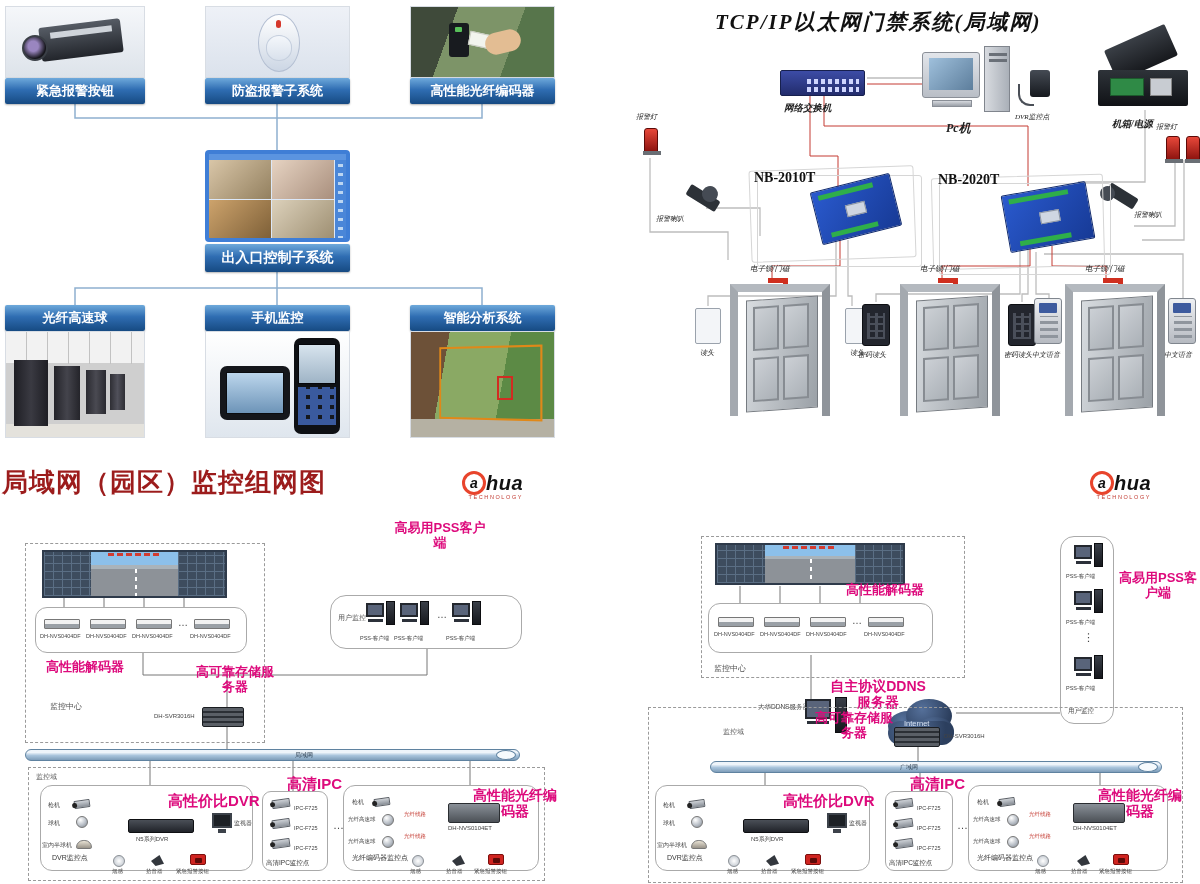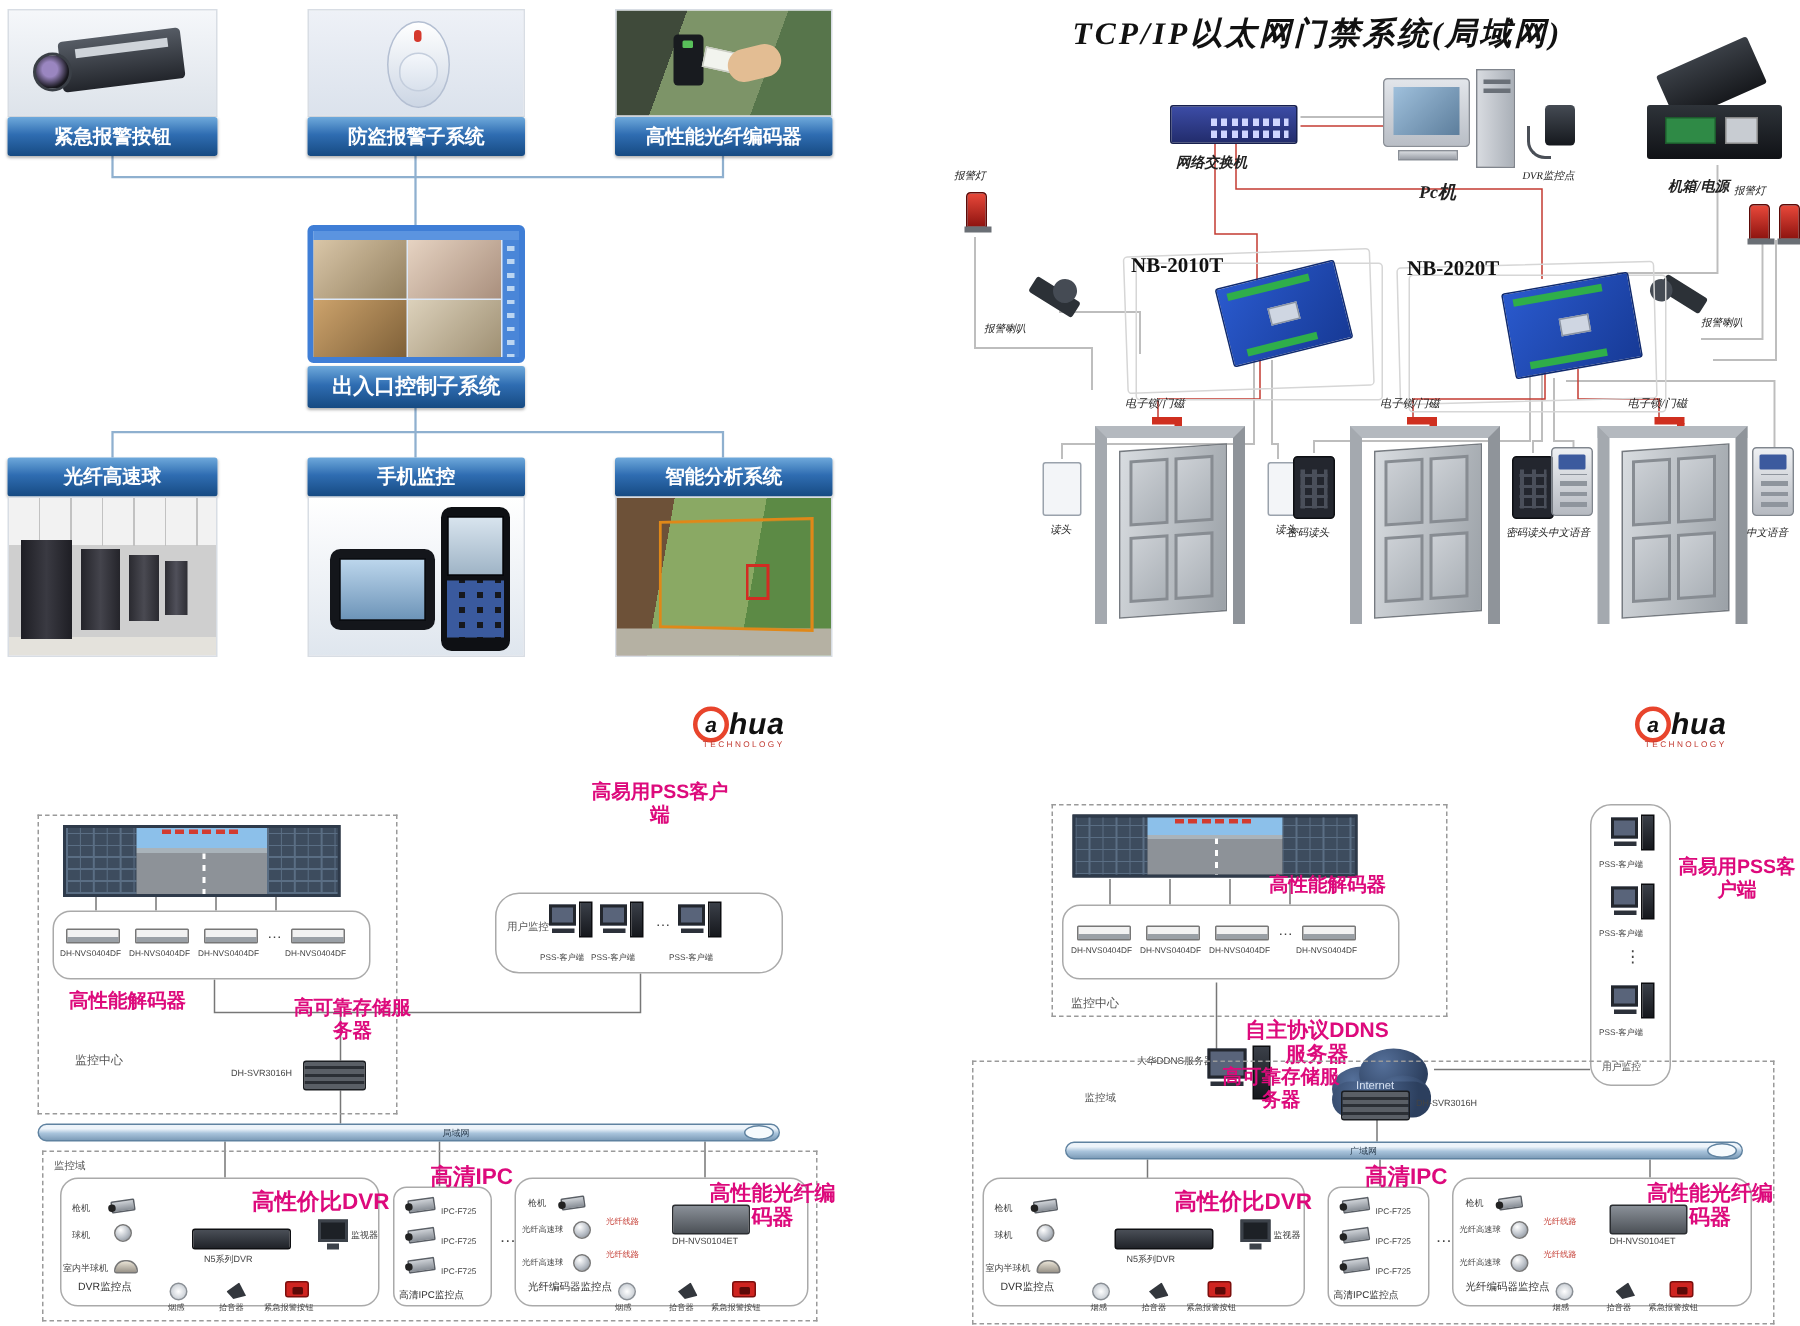--- a/index.html
+++ b/index.html
@@ -312,20 +312,21 @@
       <path d="M394,347H444" marker-end="url(#a3)"></path>
       <path d="M418,396H496M418,396V401M458,396V401M496,396V401"></path>
       <path d="M474,396V371" marker-end="url(#a3)"></path>
     </g>
     <g fill="none" stroke="#c43b32" stroke-width="1.2">
       <path d="M400,366H444" marker-end="url(#a3r)"></path>
       <path d="M400,388L444,372" marker-end="url(#a3r)"></path>
     </g>
   </svg>
 
+  <div class="t sectitle" style="left:2px;top:10px;font-size:26px">局域网（园区）监控组网图</div>
 
   <div class="abs" style="left:462px;top:16px">
     <div style="display:flex;align-items:center">
       <div class="ring">
           <span>a</span>
         </div>
       <span class="lgt">hua</span>
     </div>
     <div class="lgs">TECHNOLOGY</div>
   </div>

